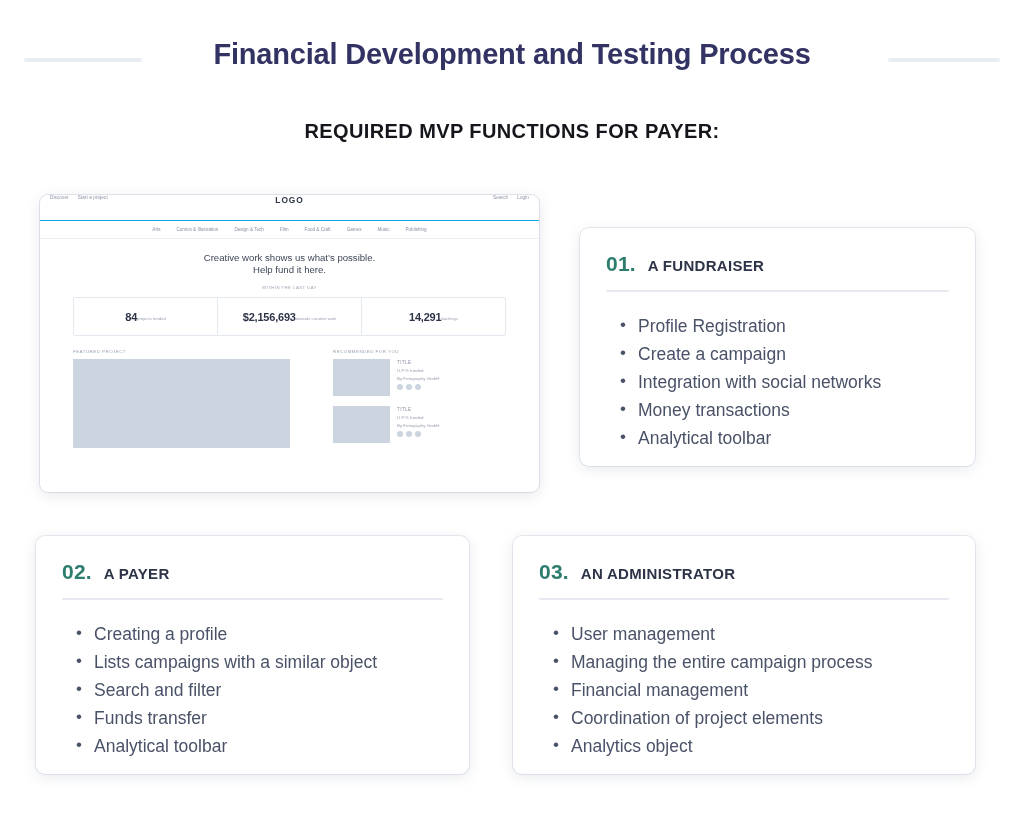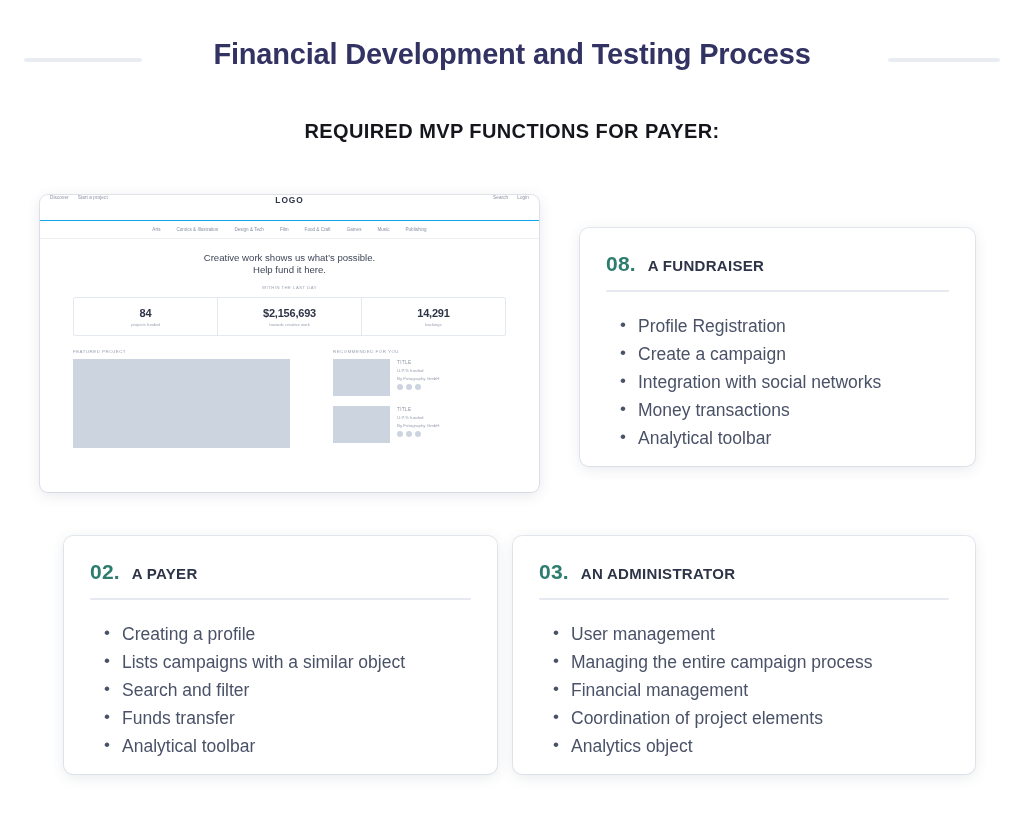--- a/index.html
+++ b/index.html
@@ -68,21 +68,21 @@
     margin-top:9px; font-size:4.2px; letter-spacing:0.5px;
     color:#9aa1b1; text-transform:uppercase;
   }
 
   .mk-stats {
     margin:7px 33px 0; height:39px;
     border:1px solid #e4e8ef; border-radius:2px;
     display:flex;
   }
   .mk-stat {
-    flex:1; display:flex; flex-direction:column;
+    flex:1; display:flex; flex-direction:row;
     align-items:center; justify-content:center;
     border-right:1px solid #e4e8ef;
   }
   .mk-stat:last-child { border-right:none; }
   .mk-stat-val { font-size:11px; font-weight:bold; color:#2e3448; letter-spacing:-0.2px; }
   .mk-stat-lab { font-size:4.2px; color:#9aa1b1; margin-top:3px; }
 
   .mk-lower { display:flex; margin:13px 33px 0; gap:43px; }
   .mk-col-left { width:217px; }
   .mk-col-right { flex:1; }
@@ -102,21 +102,21 @@
 
   
   .card {
     position:absolute;
     background:#ffffff;
     border-radius:9px;
     box-shadow:0 3px 14px rgba(60,72,100,0.12), 0 0 0 1px rgba(229,233,240,0.85);
     padding:24px 26px 22px;
   }
   .card-01 { left:580px; top:228px; width:395px; height:238px; }
-  .card-02 { left:64px;  top:536px; width:433px; height:238px; }
+  .card-02 { left:36px;  top:536px; width:433px; height:238px; }
   .card-03 { left:513px; top:536px; width:462px; height:238px; }
 
   .card-head { display:flex; align-items:baseline; gap:12px; }
   .card-num {
     font-size:21px; font-weight:bold; color:#2d7d6e; letter-spacing:0.2px;
   }
   .card-title {
     font-size:15px; font-weight:bold; color:#2e3448; letter-spacing:0.3px;
   }
   .card-divider {
@@ -223,21 +223,21 @@
             <span class="mk-dot"></span>
           </div>
         </div>
       </div>
     </div>
   </div>
 </div>
 
 <div class="card card-01">
   <div class="card-head">
-    <span class="card-num">08.</span>
+    <span class="card-num">01.</span>
     <span class="card-title">A FUNDRAISER</span>
   </div>
   <div class="card-divider"></div>
   <ul class="card-list">
     <li>Profile Registration</li>
     <li>Create a campaign</li>
     <li>Integration with social networks</li>
     <li>Money transactions</li>
     <li>Analytical toolbar</li>
   </ul>

